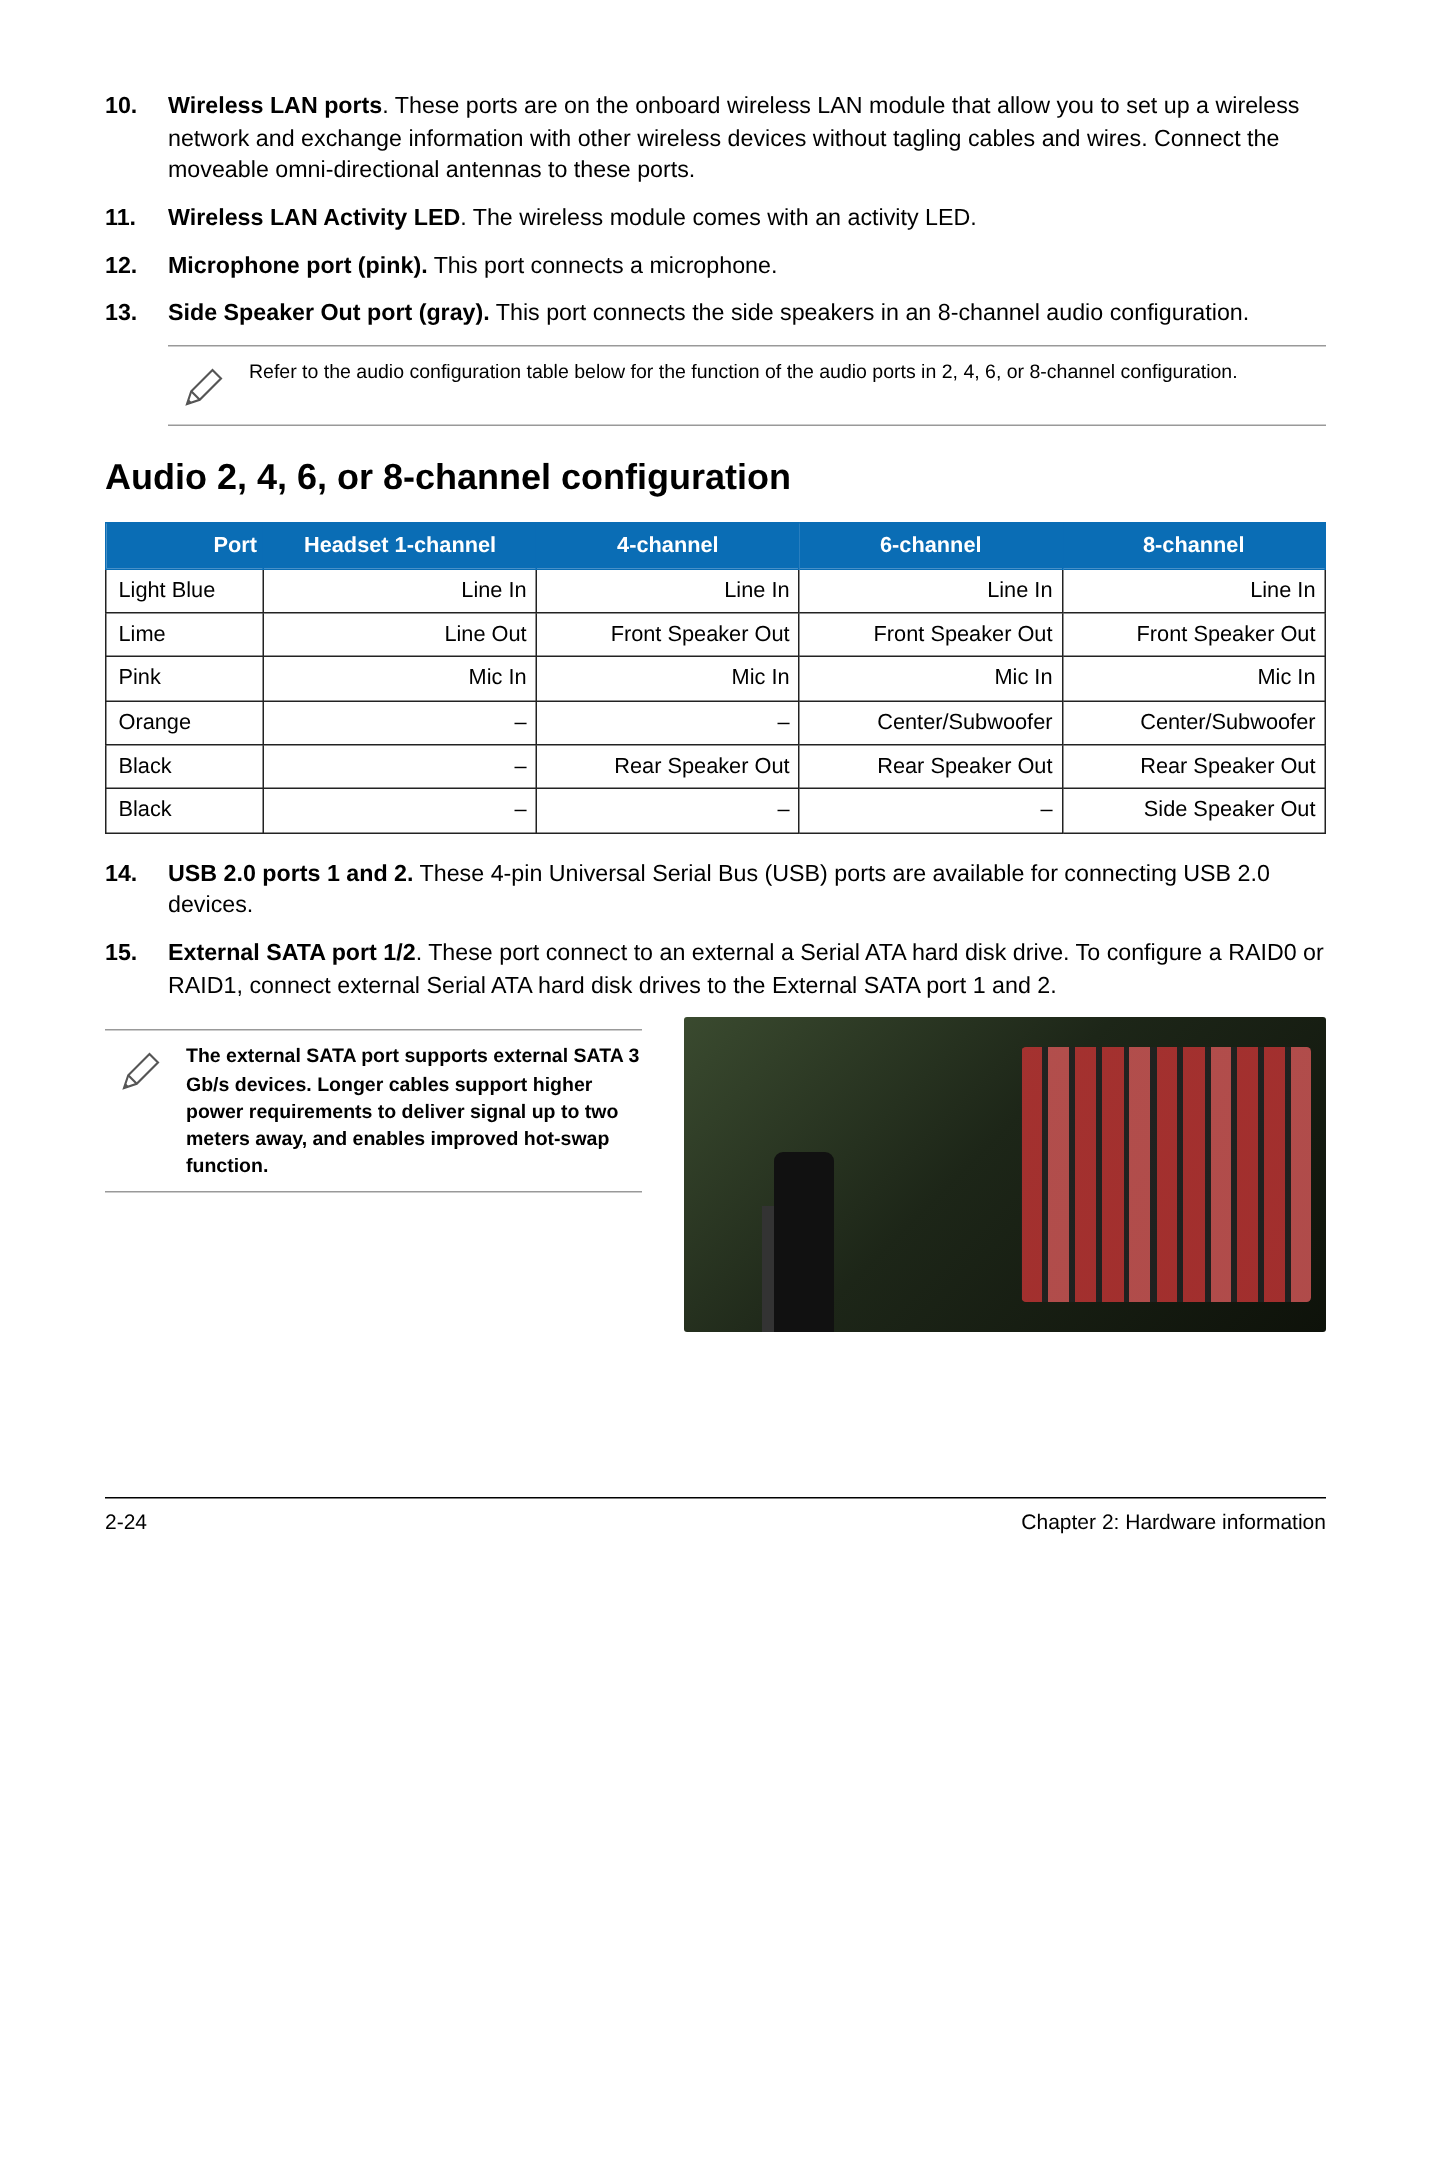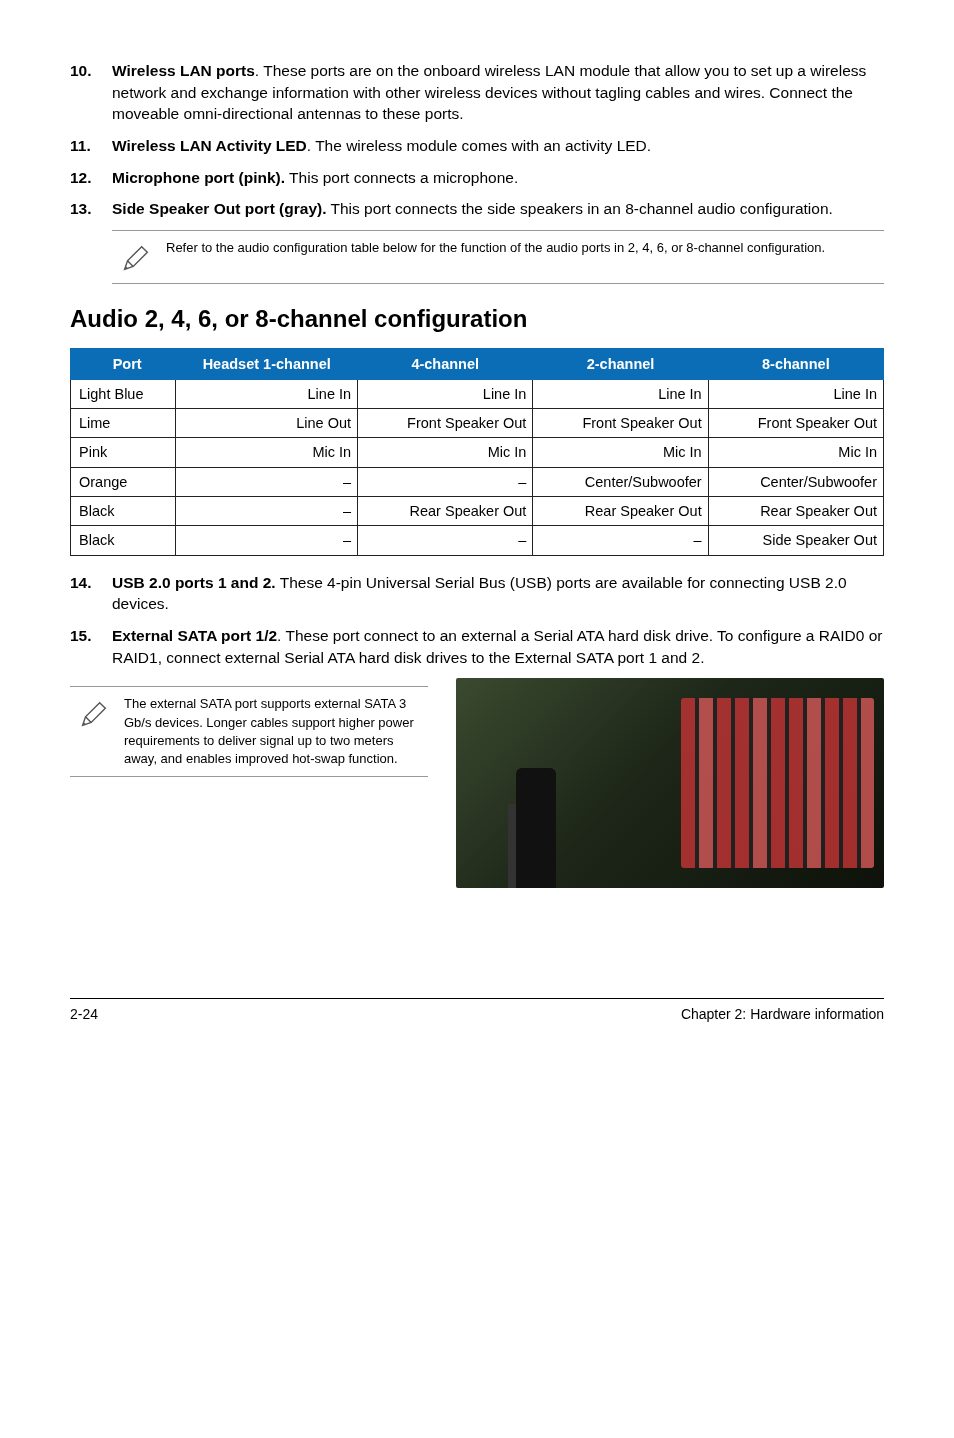--- a/index.html
+++ b/index.html
@@ -63,32 +63,33 @@
   }
   table.audio th {
     background: #0a6db5;
     color: #fff;
     font-weight: bold;
     text-align: center;
     padding: 6px 4px;
     border: 1px solid #0a6db5;
     line-height: 1.25;
   }
-  table.audio th:first-child { text-align: center; padding-left: 12px; }
+  table.audio th:first-child { text-align: right; padding-left: 12px; }
   table.audio td {
     border: 1px solid #222;
     padding: 4px 6px;
     text-align: right;
   }
   table.audio td:first-child { text-align: left; padding-left: 8px; }
 
   .bottom-block {
     display: flex;
     gap: 28px;
     margin-top: 10px;
+    font-weight: bold;
   }
   .bottom-left { flex: 0 0 44%; }
   .bottom-left .note-row { margin-left: 0; border-top:1px solid #999;border-bottom:1px solid #999;}
   .bottom-right {
     flex: 1;
     min-height: 210px;
     background: linear-gradient(135deg,#3a4a2f 0%, #1d2618 45%, #0e120a 100%);
     border-radius: 2px;
     position: relative;
     overflow: hidden;
@@ -166,21 +167,21 @@
 </div>
 
 <h3 class="section">Audio 2, 4, 6, or 8-channel configuration</h3>
 
 <table class="audio">
   <thead>
     <tr>
       <th>Port</th>
       <th><span>Headset 1-channel</span></th>
       <th>4-channel</th>
-      <th>2-channel</th>
+      <th>6-channel</th>
       <th>8-channel</th>
     </tr>
   </thead>
   <tbody>
     <tr>
       <td>Light Blue</td>
       <td>Line In</td>
       <td>Line In</td>
       <td>Line In</td>
       <td>Line In</td>

